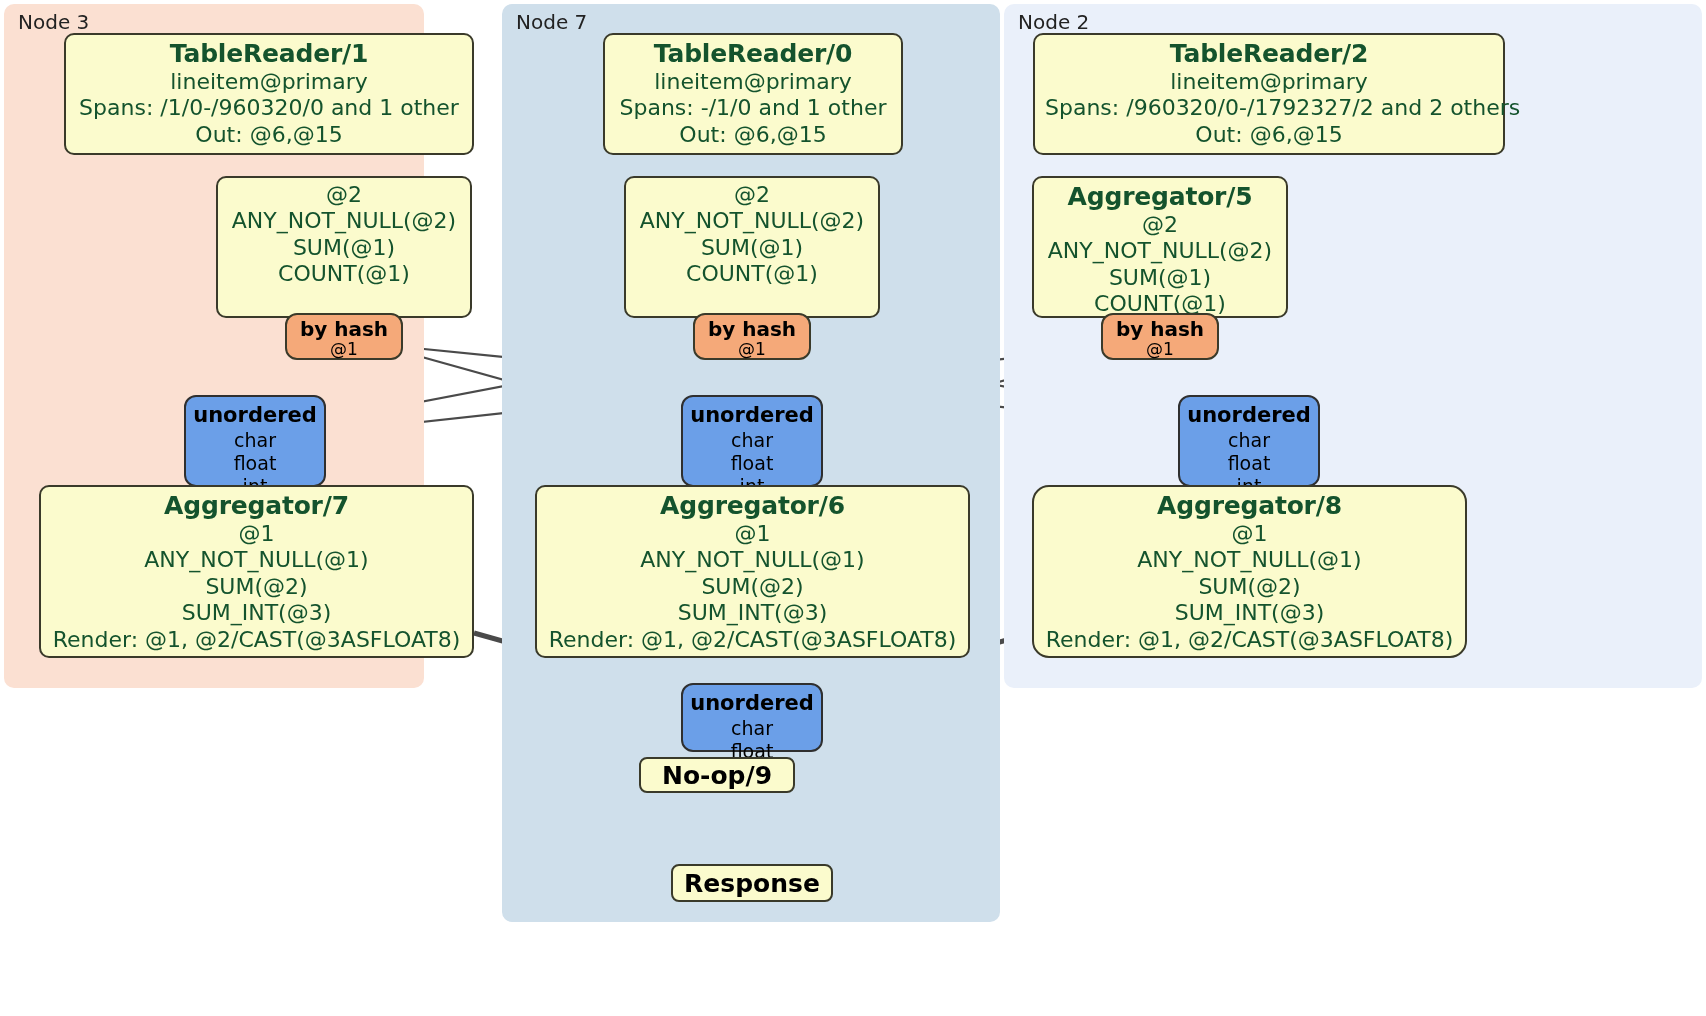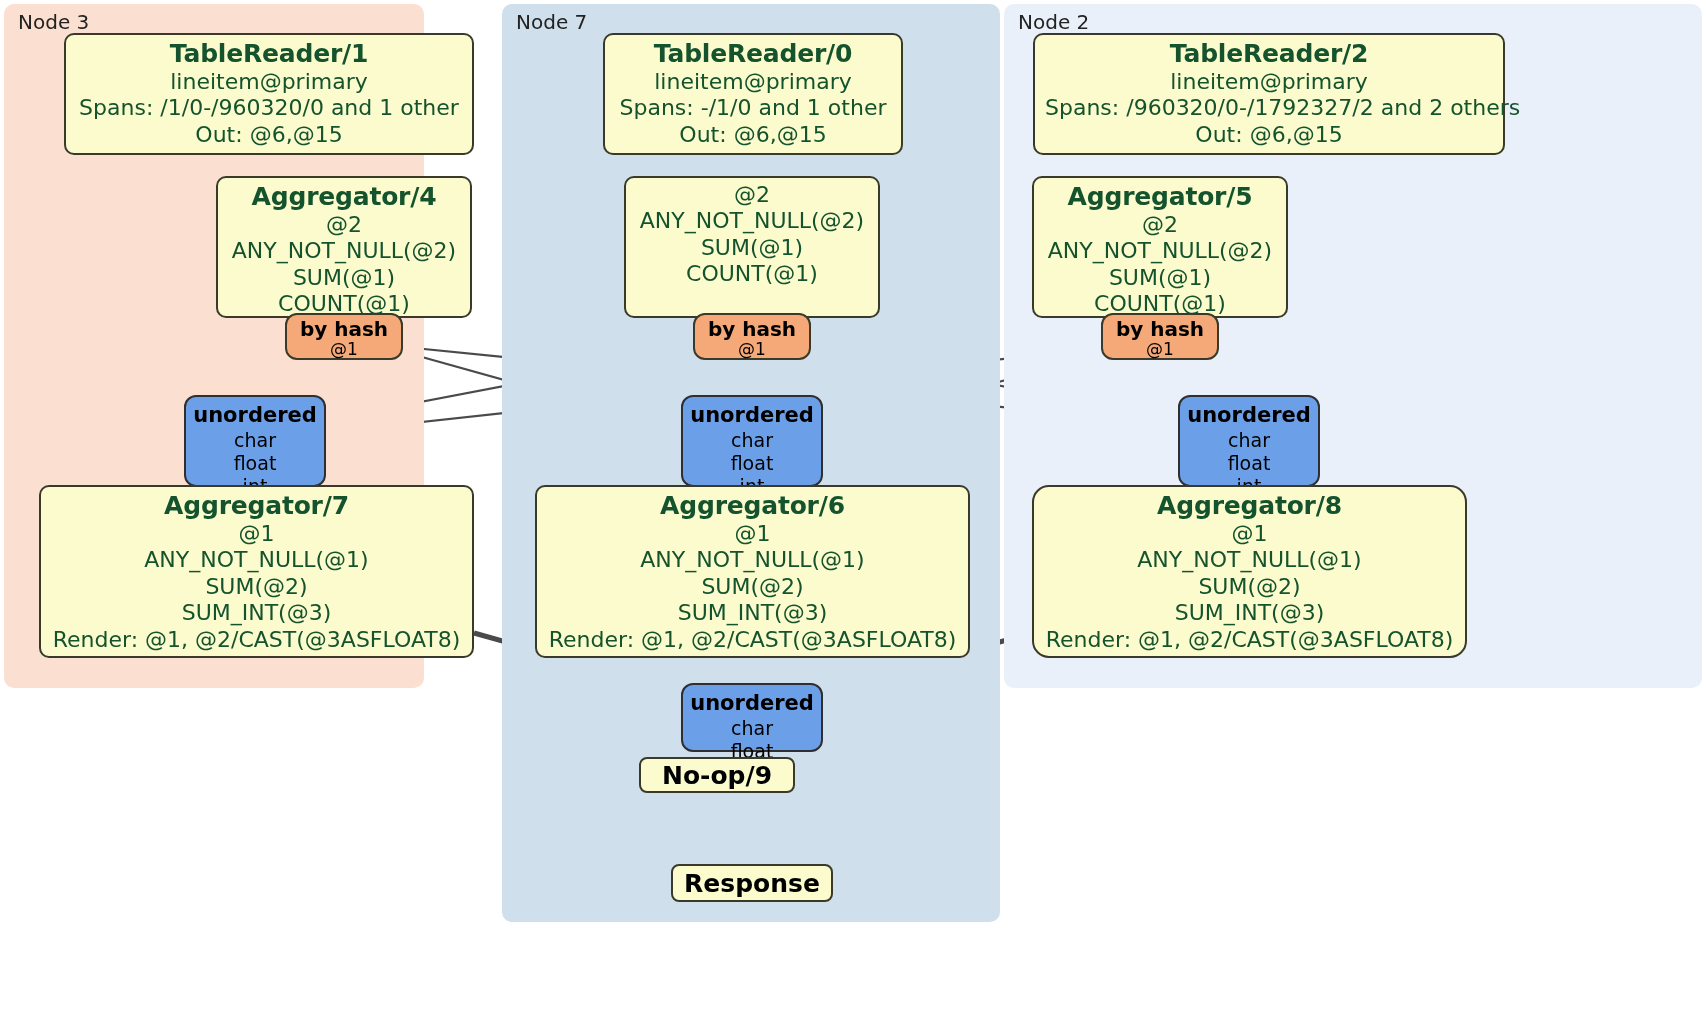--- a/index.html
+++ b/index.html
@@ -195,21 +195,20 @@
   </div>
 
   <div class="proc ztop" style="left:1033px; top:33px; width:472px; height:122px;">
     <div class="title">TableReader/2</div>
     <div class="line">lineitem@primary</div>
     <div class="line">Spans: /960320/0-/1792327/2 and 2 others</div>
     <div class="line">Out: @6,@15</div>
   </div>
 
   <div class="proc ztop" style="left:216px; top:176px; width:256px; height:142px;">
-    <div class="title">Aggregator/4</div>
     <div class="line">@2</div>
     <div class="line">ANY_NOT_NULL(@2)</div>
     <div class="line">SUM(@1)</div>
     <div class="line">COUNT(@1)</div>
   </div>
 
   <div class="proc ztop" style="left:624px; top:176px; width:256px; height:142px;">
     <div class="line">@2</div>
     <div class="line">ANY_NOT_NULL(@2)</div>
     <div class="line">SUM(@1)</div>

